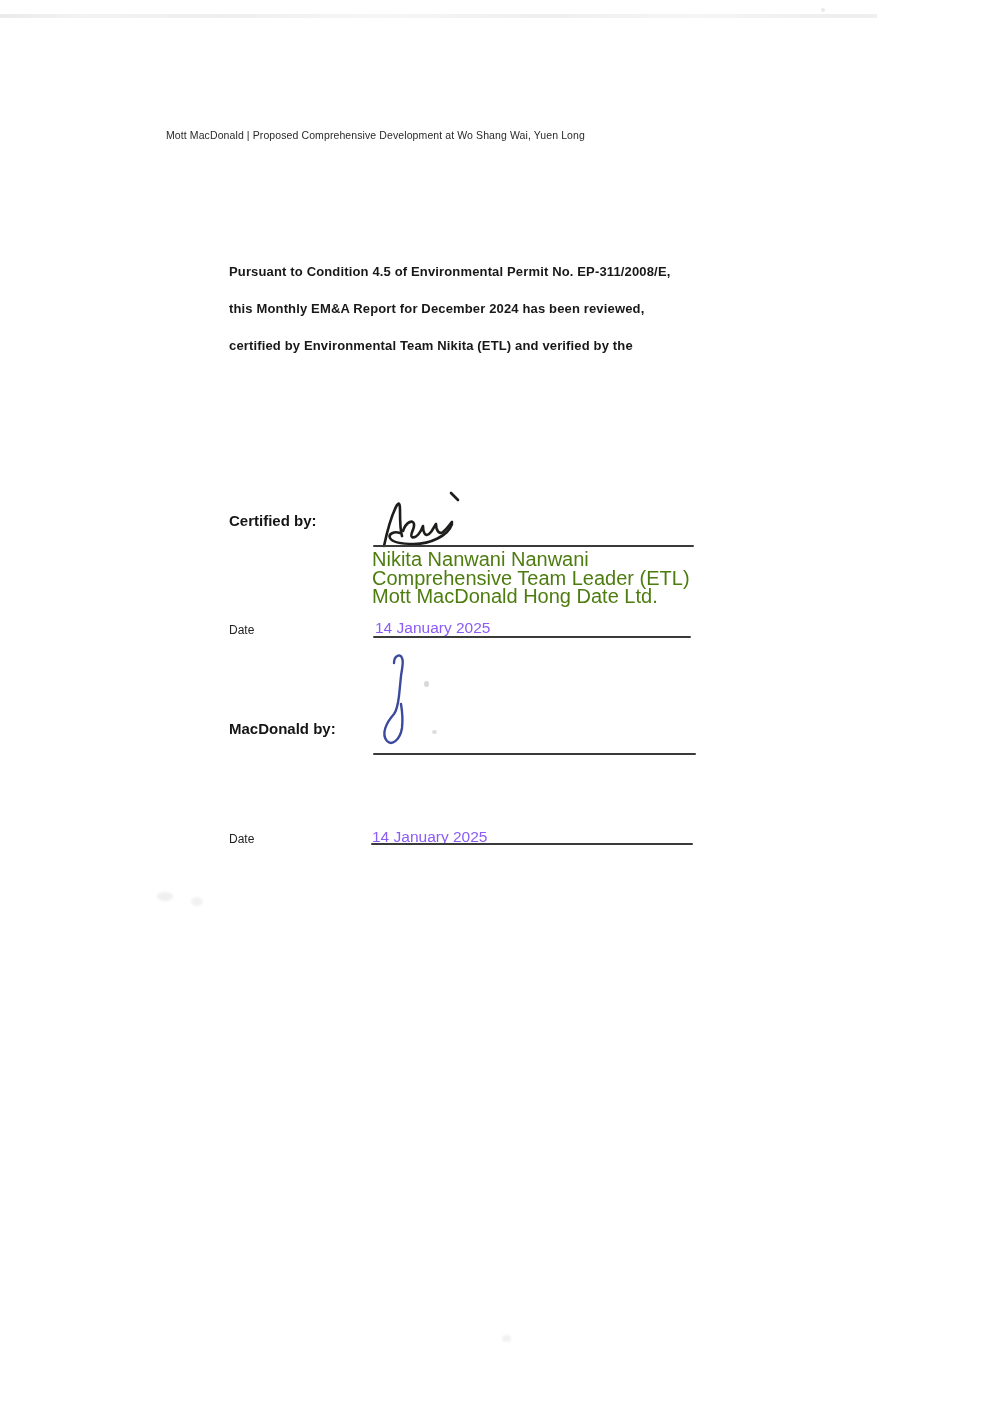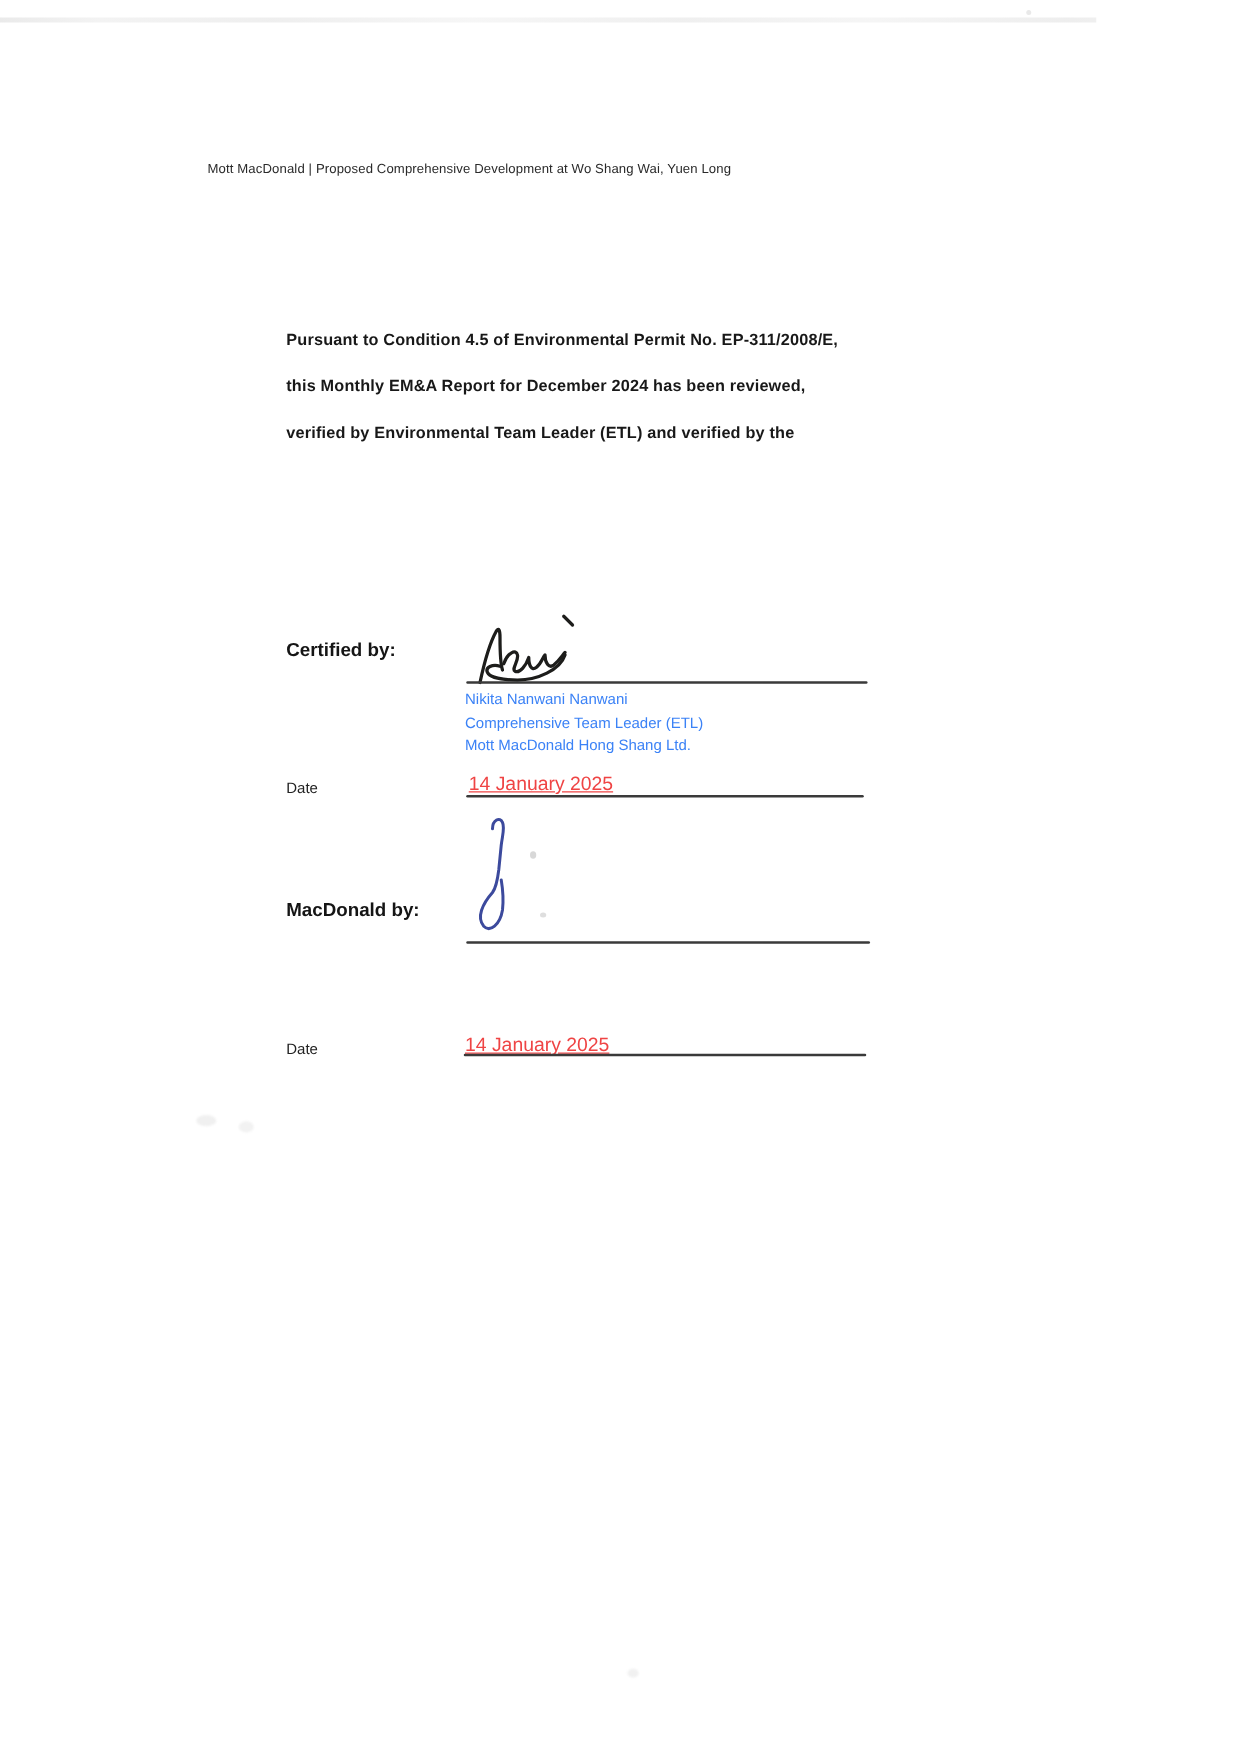--- a/index.html
+++ b/index.html
@@ -56,31 +56,30 @@
   }
   .rule {
     position: absolute;
     height: 2px;
     background: #3a3a3a;
     border-radius: 1px;
   }
   .sig-block {
     position: absolute;
     left: 372px;
-    font-size: 12px;
+    font-size: 20px;
     line-height: 18.5px;
-    color: #3b82f6;
+    color: #4d7c0f;
     white-space: nowrap;
   }
   .date-value {
     position: absolute;
     font-size: 15.5px;
-    color: #ef4444;
+    color: #8b5cf6;
     white-space: nowrap;
-    text-decoration: underline;
   }
   .sig-svg { position: absolute; }
   .smudge { position: absolute; border-radius: 50%; }
   .smudge.a { left: 157px; top: 892px; width: 16px; height: 9px; background: #f0f0f0; filter: blur(1px); }
   .smudge.b { left: 191px; top: 897px; width: 12px; height: 9px; background: #f2f2f2; filter: blur(1px); }
   .smudge.c { left: 502px; top: 1335px; width: 9px; height: 7px; background: #f1f1f1; filter: blur(1px); }
   .smudge.d { left: 821px; top: 8px; width: 4px; height: 4px; background: #e9e9e9; }
   .smudge.e { left: 424px; top: 681px; width: 5px; height: 6px; background: #d8d8d8; filter: blur(.5px); }
   .smudge.f { left: 432px; top: 730px; width: 5px; height: 4px; background: #dedede; filter: blur(.5px); }
 </style>
@@ -90,40 +89,40 @@
 <div class="page">
 
   <div class="scan-streak"></div>
   <div class="smudge d"></div>
 
   <div class="doc-header">Mott MacDonald | Proposed Comprehensive Development at Wo Shang Wai, Yuen Long</div>
 
   <div class="statement">
     <span class="line">Pursuant to Condition 4.5 of Environmental Permit No. EP-311/2008/E,</span>
     <span class="line">this Monthly EM&amp;A Report for December 2024 has been reviewed,</span>
-    <span class="line">verified by Environmental Team Leader (ETL) and verified by the</span>
+    <span class="line">certified by Environmental Team Nikita (ETL) and verified by the</span>
   </div>
 
   <div class="field-label" style="top:512px;">Certified by:</div>
 
   <svg class="sig-svg" style="left:378px; top:484px;" width="90" height="70" viewBox="0 0 90 70">
     <g fill="none" stroke-width="2.6" stroke-linecap="round" stroke-linejoin="round">
       <path d="M 73,9 L 80,16" stroke="#1d1d1b"></path>
       <path d="M 6,62 C 9,48 14,30 19,21 C 21,18 22,20 22,26 C 22,35 22,46 24,52" stroke="#1d1d1b"></path>
       <path d="M 25,47 C 28,38 35,35 36,40 C 37,45 31,51 34,53 C 38,55 43,48 45,42 C 45,48 47,53 51,50 C 55,47 56,42 58,40 C 58,46 61,51 65,48 C 70,44 72,40 74,38" stroke="#1d1d1b"></path>
       <path d="M 74,40 C 70,52 52,60 36,60 C 24,60 14,58 12,54 C 10,50 16,47 22,49" stroke="#1d1d1b"></path>
     </g>
   </svg>
 
   <div class="rule" style="left:373px; top:545px; width:321px;"></div>
 
   <div class="sig-block" style="top:550px;">
     <div>Nikita Nanwani Nanwani</div>
     <div>Comprehensive Team Leader (ETL)</div>
-    <div>Mott MacDonald Hong Shang Ltd.</div>
+    <div>Mott MacDonald Hong Date Ltd.</div>
   </div>
 
   <div class="date-label" style="top:623px;">Date</div>
   <div class="date-value" style="left:375px; top:619px;">14 January 2025</div>
   <div class="rule" style="left:373px; top:636px; width:318px;"></div>
 
   <div class="field-label" style="top:720px;">MacDonald by:</div>
 
   <svg class="sig-svg" style="left:381px; top:652px;" width="34" height="98" viewBox="0 0 34 98">
     <g fill="none" stroke-width="2.4" stroke-linecap="round" stroke-linejoin="round">

